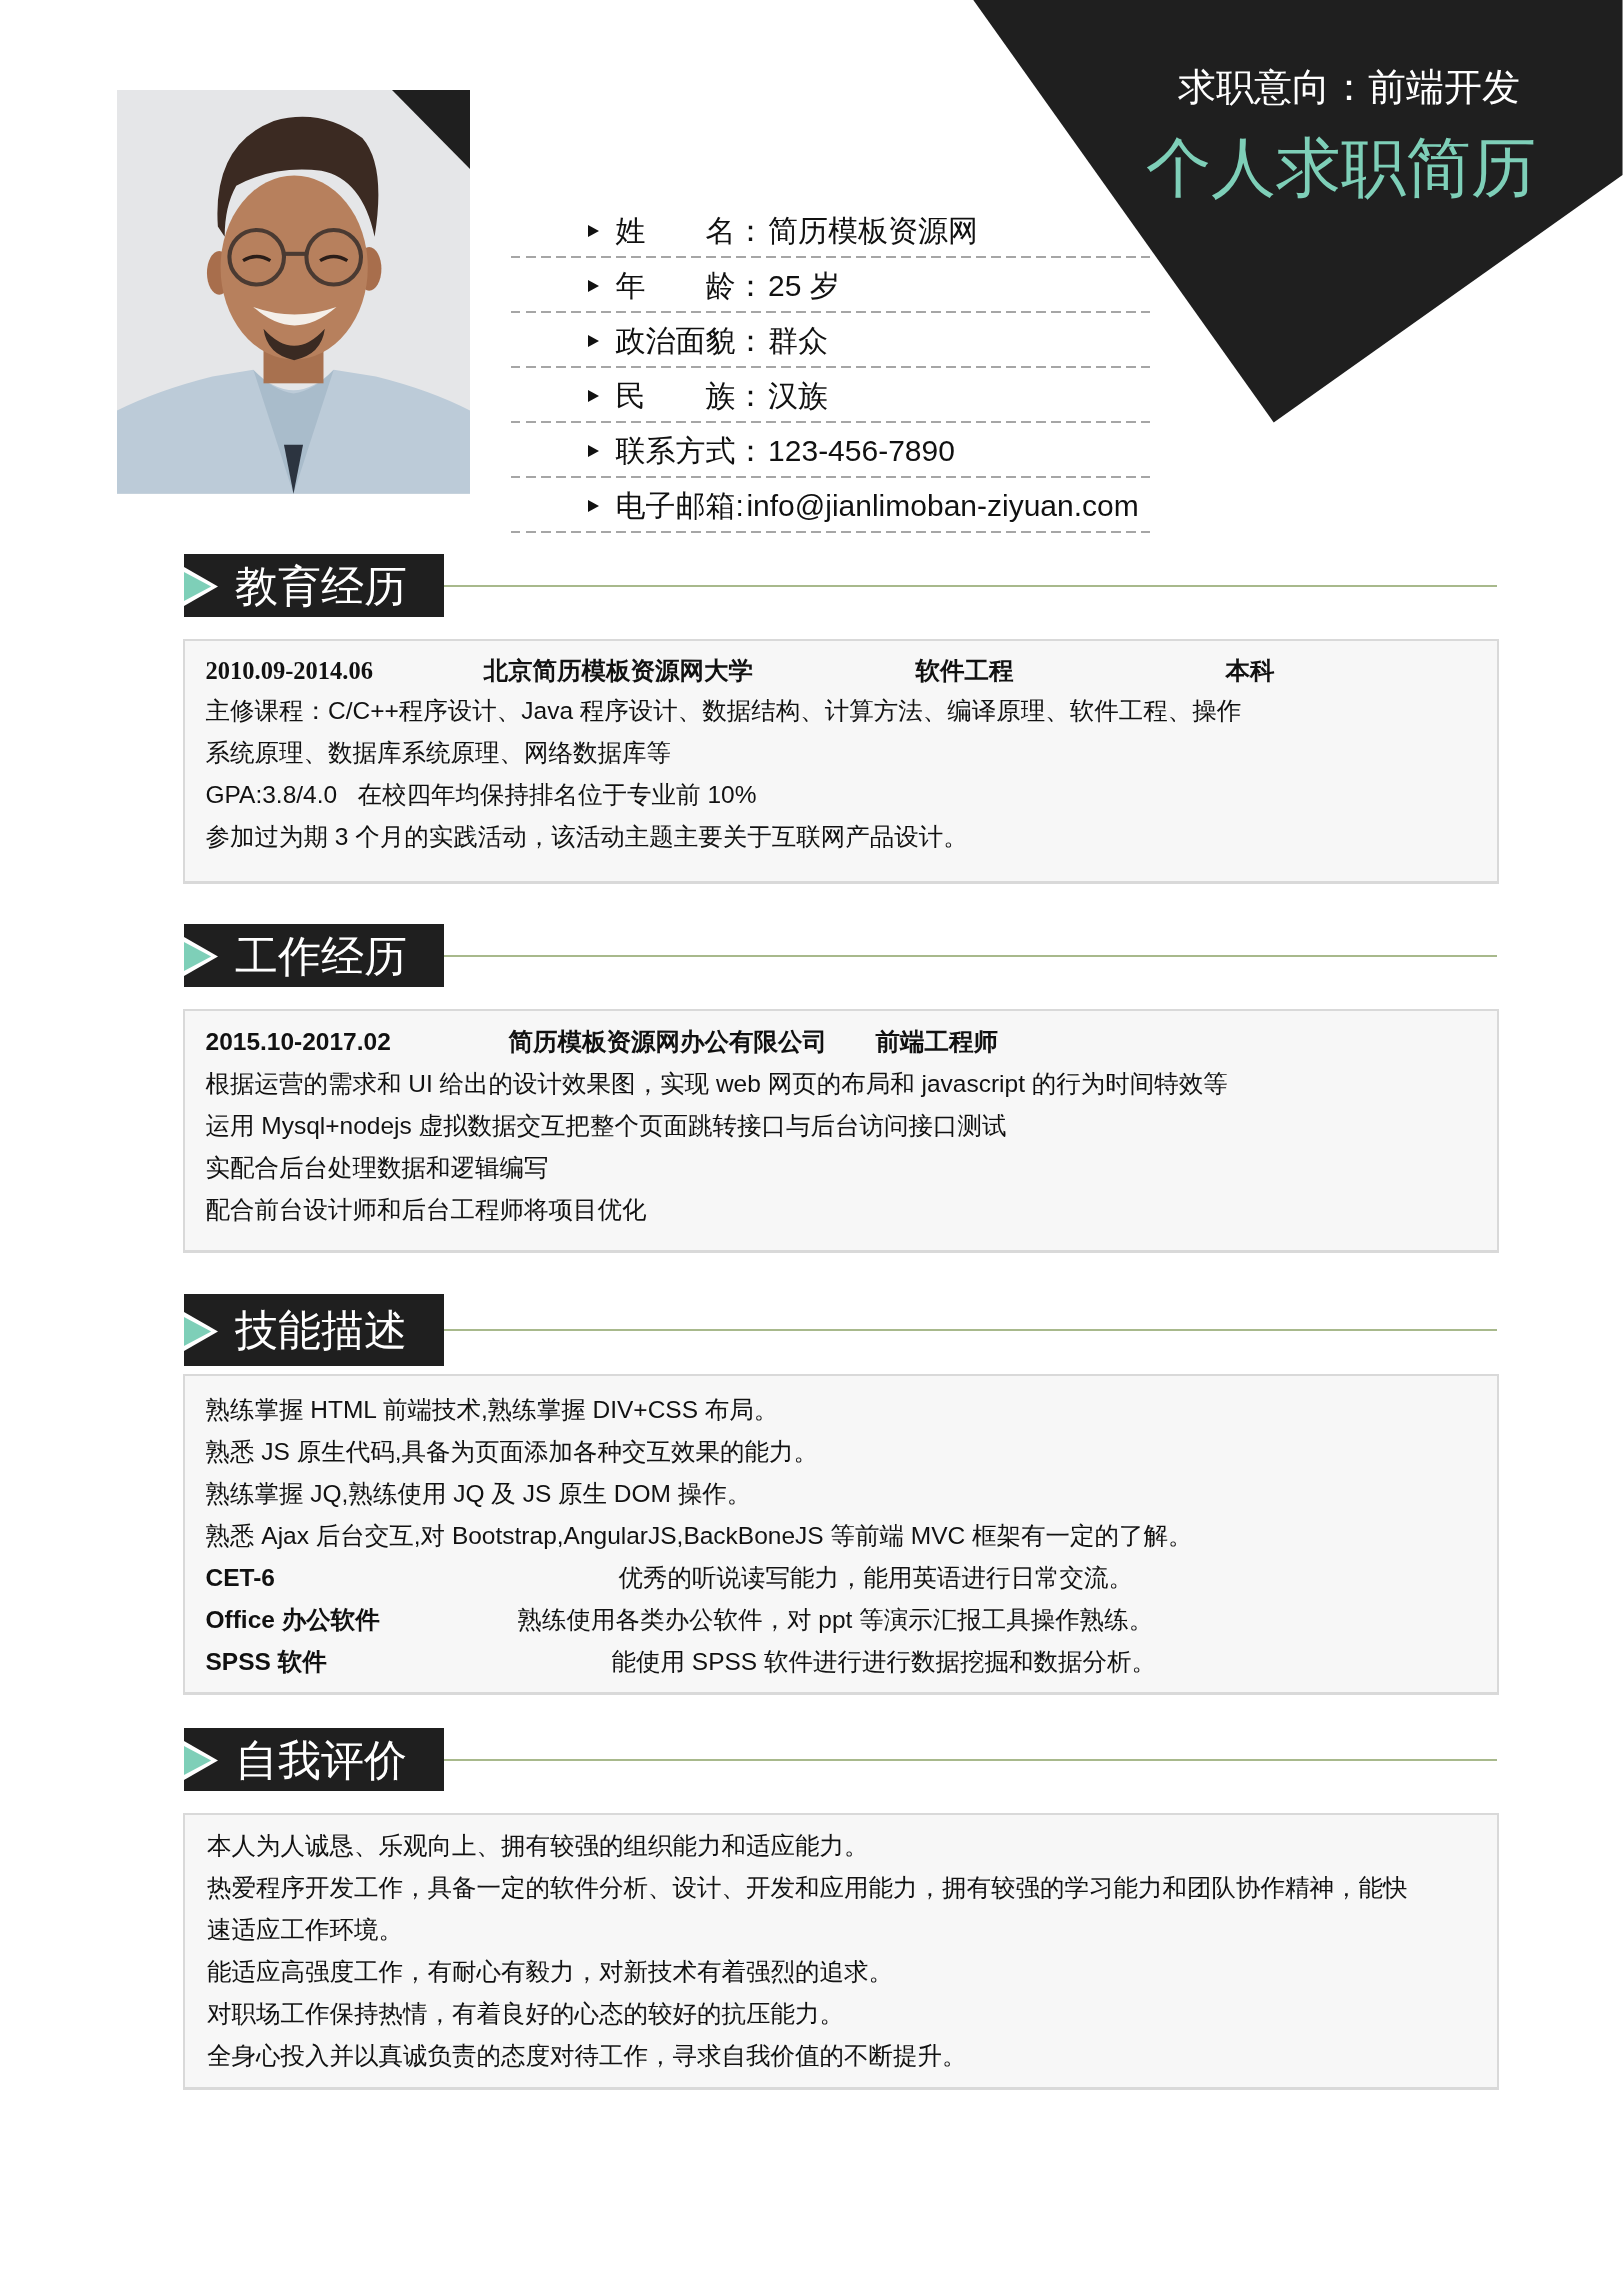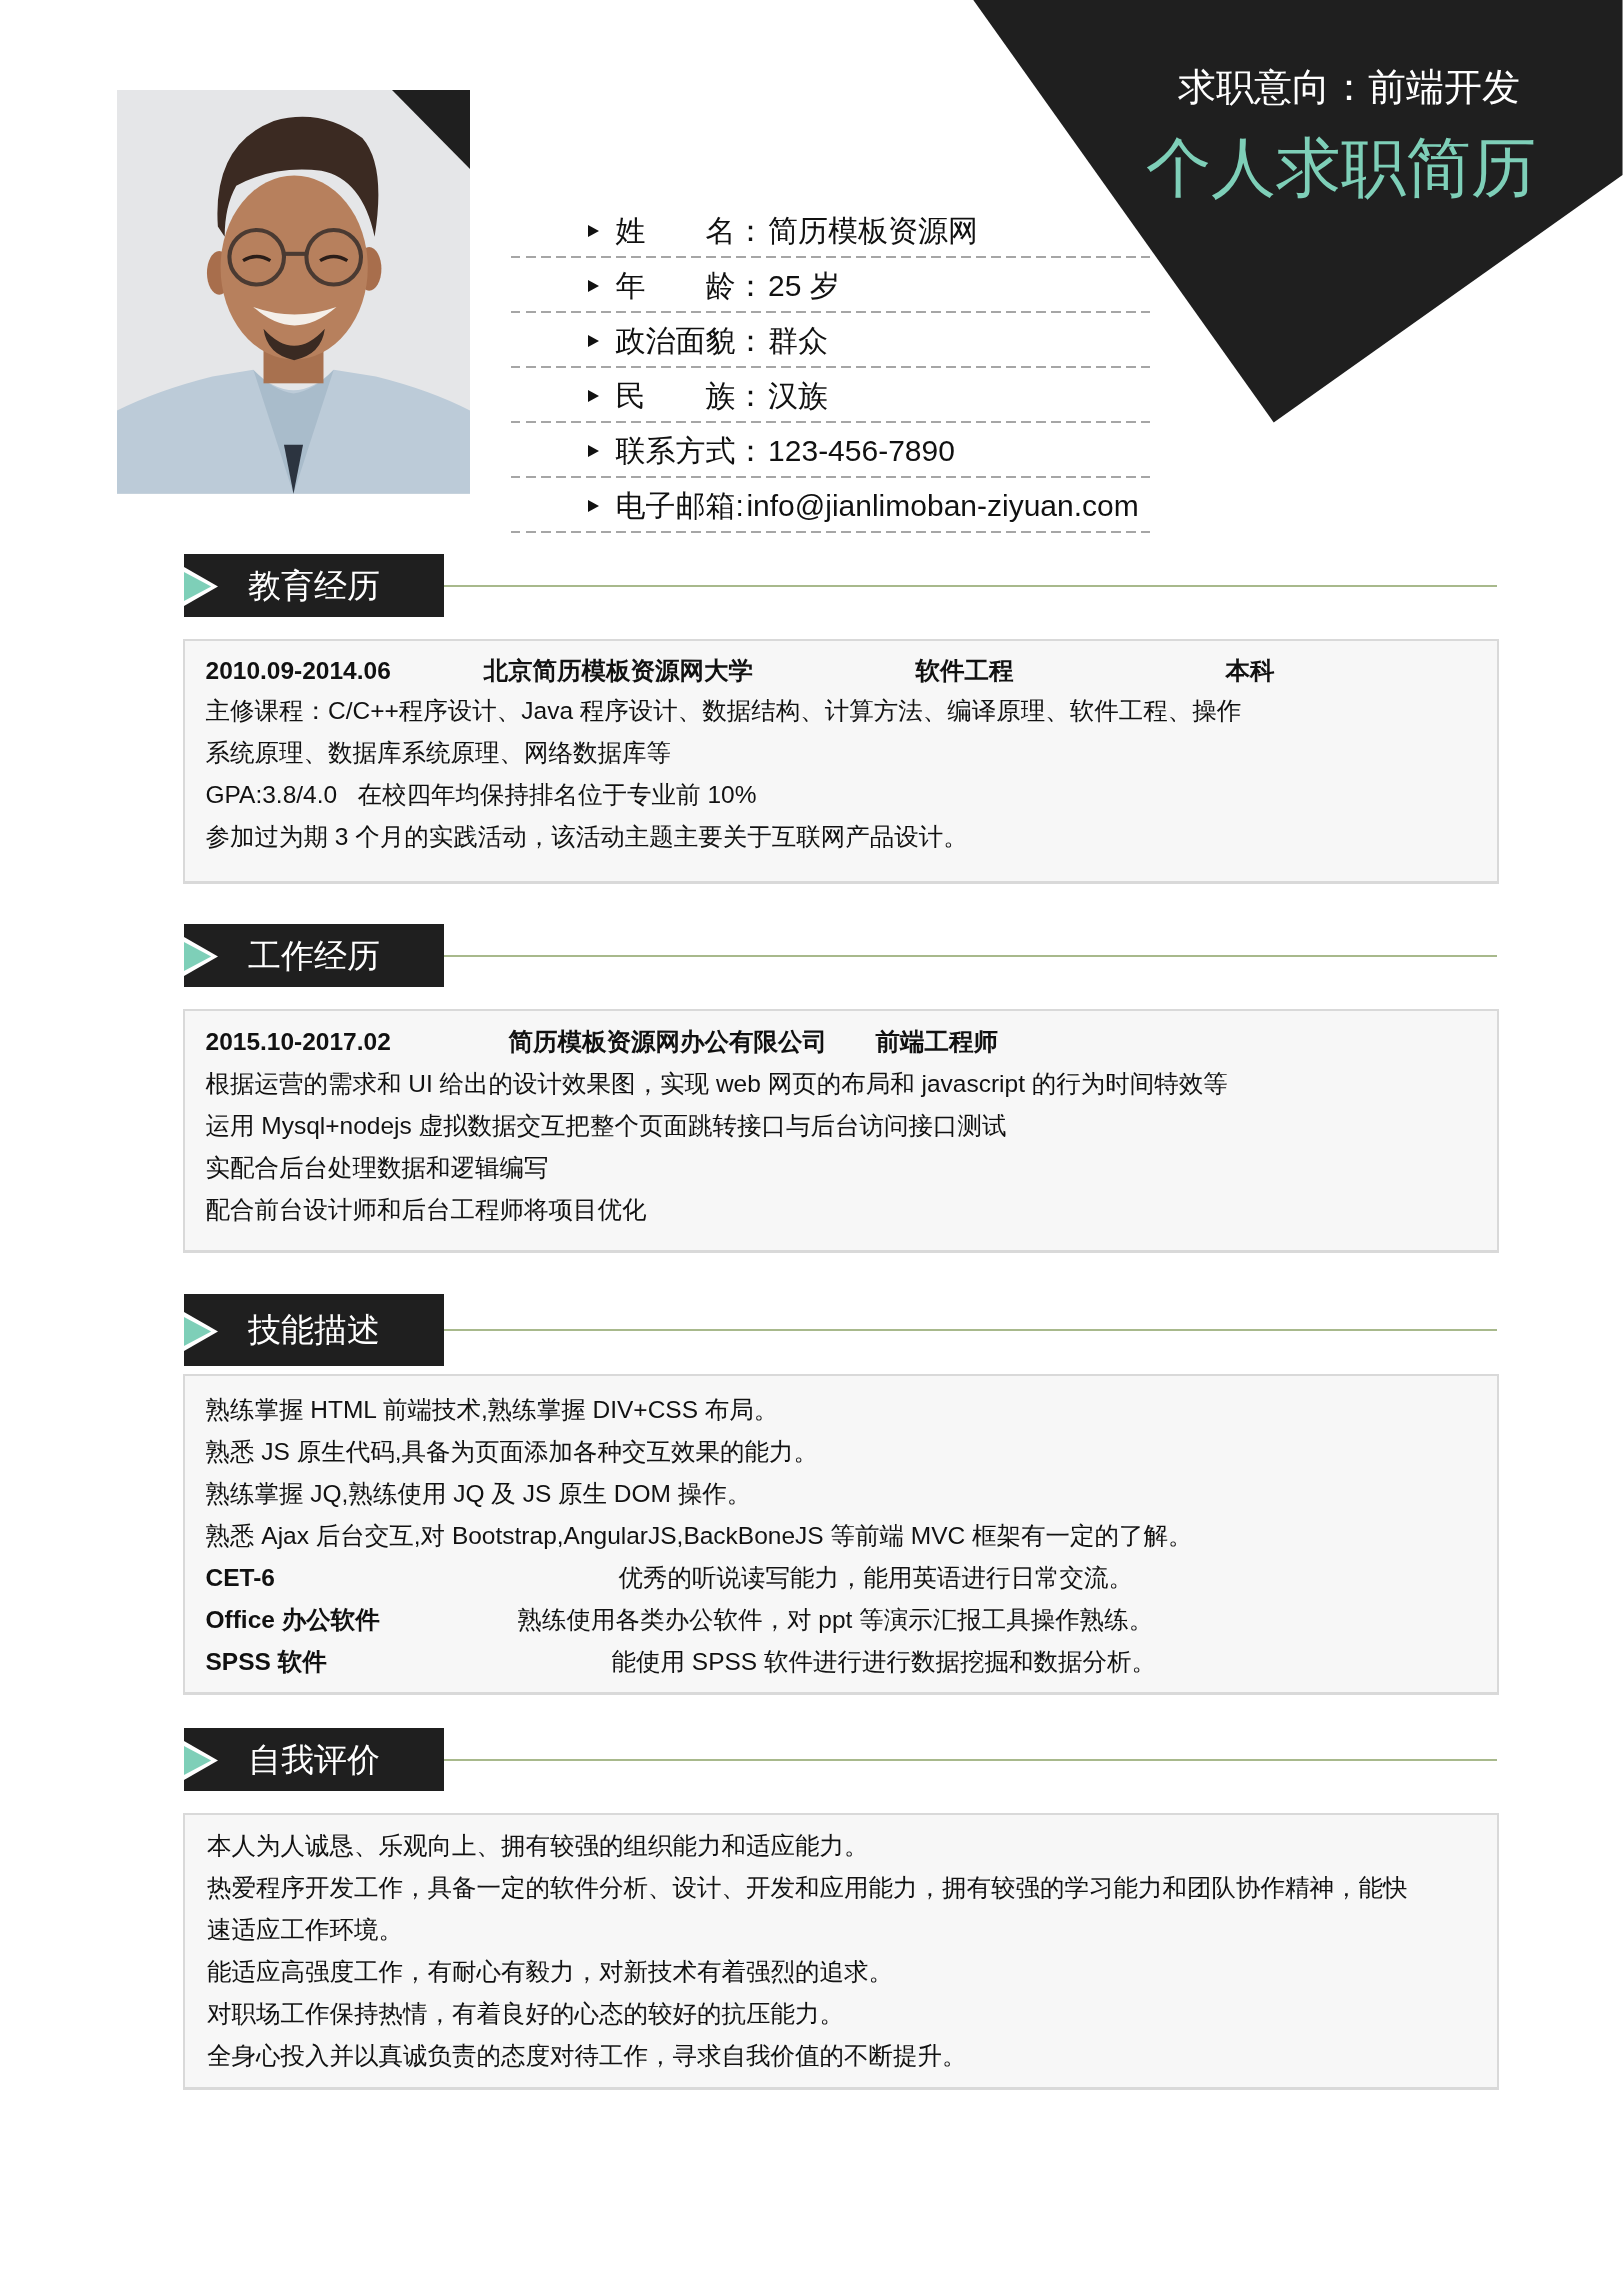--- a/index.html
+++ b/index.html
@@ -28,30 +28,30 @@
   .p-row .inner{display:flex;align-items:center;height:50px;font-size:30px;line-height:50px;white-space:nowrap;}
   .bullet{display:inline-block;width:0;height:0;border-top:6.8px solid transparent;border-bottom:6.8px solid transparent;border-left:11px solid #111;margin-right:16.4px;}
   .p-label{display:inline-block;width:120px;text-align:justify;text-align-last:justify;}
   .p-colon{display:inline-block;}
   .p-value{display:inline-block;margin-left:2.7px;}
 
   
   .sec-head{position:absolute;left:184px;width:1313px;}
   .sec-tag{position:absolute;left:0;top:0;width:260px;height:100%;background:var(--dark);}
   .sec-arrow{position:absolute;left:0;top:50%;margin-top:-18.4px;}
-  .sec-title{position:absolute;left:64px;top:50%;transform:translateY(-50%);font-size:33px;line-height:38px;color:#fff;white-space:nowrap;}
+  .sec-title{position:absolute;left:51px;top:50%;transform:translateY(-50%);font-size:43px;line-height:38px;color:#fff;white-space:nowrap;}
   .sec-rule{position:absolute;left:260px;right:0;top:50%;height:2px;margin-top:-0.7px;background:var(--rule);}
 
   
   .box{position:absolute;left:183px;width:1316px;box-sizing:border-box;background:var(--box-fill);
        border:2px solid var(--box-border);border-right-width:2.7px;border-bottom-width:3.4px;padding-left:20.5px;}
   .row{position:relative;font-size:24.5px;line-height:42px;height:42px;white-space:pre;color:#111;}
   .row.head{font-weight:bold;}
   .row .col{position:absolute;top:0;}
-  .row.head.tight{line-height:38px;height:38px;}
+  .row.head.tight{line-height:38px;height:38px;font-family:Liberation Serif, serif;}
   .b{font-weight:bold;}
 </style>
 </head>
 <body>
 
 <div class="page">
 
   <svg class="corner-shape" viewBox="0 0 2381 640" width="1623" height="436">
     <polygon points="1428,0 2381,0 2381,257 1869,620" fill="#1f1f1f"></polygon>
   </svg>

